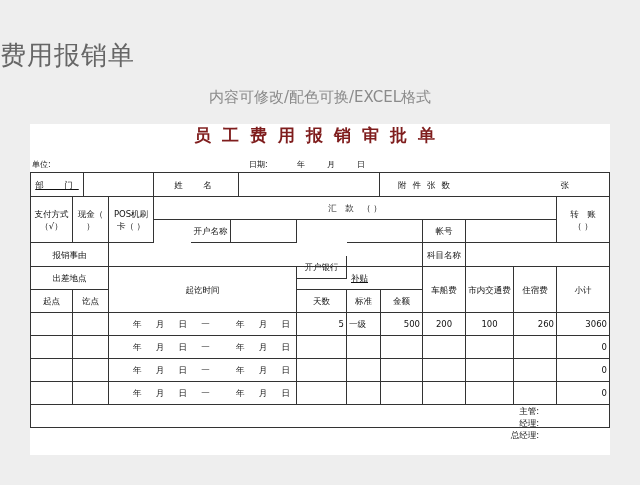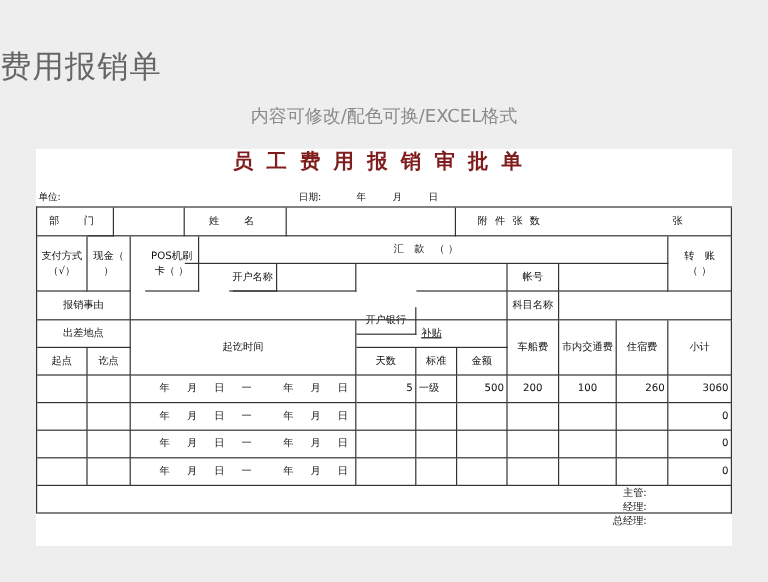--- a/index.html
+++ b/index.html
@@ -32,32 +32,32 @@
 <div class="paper">
   <div class="doc-title">员工费用报销审批单</div>
   <div class="meta" style="left:2px;top:35px;">单位:</div>
   <div class="meta" style="left:219px;top:35px;">日期:</div>
   <div class="meta" style="left:267px;top:35px;">年</div>
   <div class="meta" style="left:297px;top:35px;">月</div>
   <div class="meta" style="left:327px;top:35px;">日</div>
 
   <div class="grid">
 
-    <div class="cell sp" style="left:0;top:0;width:64px;height:24px;">部　门</div>
+    <div class="cell sp" style="left:0;top:0;width:53px;height:24px;text-decoration:underline;">部　门</div>
     <div class="cell" style="left:42px;top:0;width:81px;height:24px;"></div>
     <div class="cell sp" style="left:123px;top:0;width:85px;height:24px;">姓　名</div>
     <div class="cell" style="left:208px;top:0;width:141px;height:24px;"></div>
     <div class="cell" style="left:349px;top:0;width:230px;height:24px;justify-content:space-between;padding:0 40px 0 18px;">
       <span class="sp">附件张数</span>
       <span>张</span>
     </div>
 
     <div class="cell" style="left:0;top:24px;width:42px;height:46px;">支付方式（√）</div>
     <div class="cell" style="left:42px;top:24px;width:36px;height:46px;">现金（ ）</div>
-    <div class="cell" style="left:78px;top:24px;width:45px;height:46px;padding:0 4px;margin-left:12px;">POS机刷卡（ ）</div>
+    <div class="cell" style="left:78px;top:24px;width:45px;height:46px;padding:0 4px;">POS机刷卡（ ）</div>
     <div class="cell" style="left:123px;top:24px;width:403px;height:23px;">汇　款　（ ）</div>
     <div class="cell" style="left:526px;top:24px;width:53px;height:46px;padding:0 10px;">转　账（ ）</div>
     <div class="cell" style="left:123px;top:47px;width:40px;height:23px;margin-left:37px;">开户名称</div>
     <div class="cell" style="left:163px;top:47px;width:103px;height:23px;"></div>
     <div class="cell" style="left:266px;top:47px;width:50px;height:23px;margin-top:36px;">开户银行</div>
     <div class="cell" style="left:316px;top:47px;width:76px;height:23px;"></div>
     <div class="cell" style="left:392px;top:47px;width:43px;height:23px;">帐号</div>
     <div class="cell" style="left:435px;top:47px;width:91px;height:23px;"></div>
 
     <div class="cell" style="left:0;top:70px;width:78px;height:24px;">报销事由</div>

